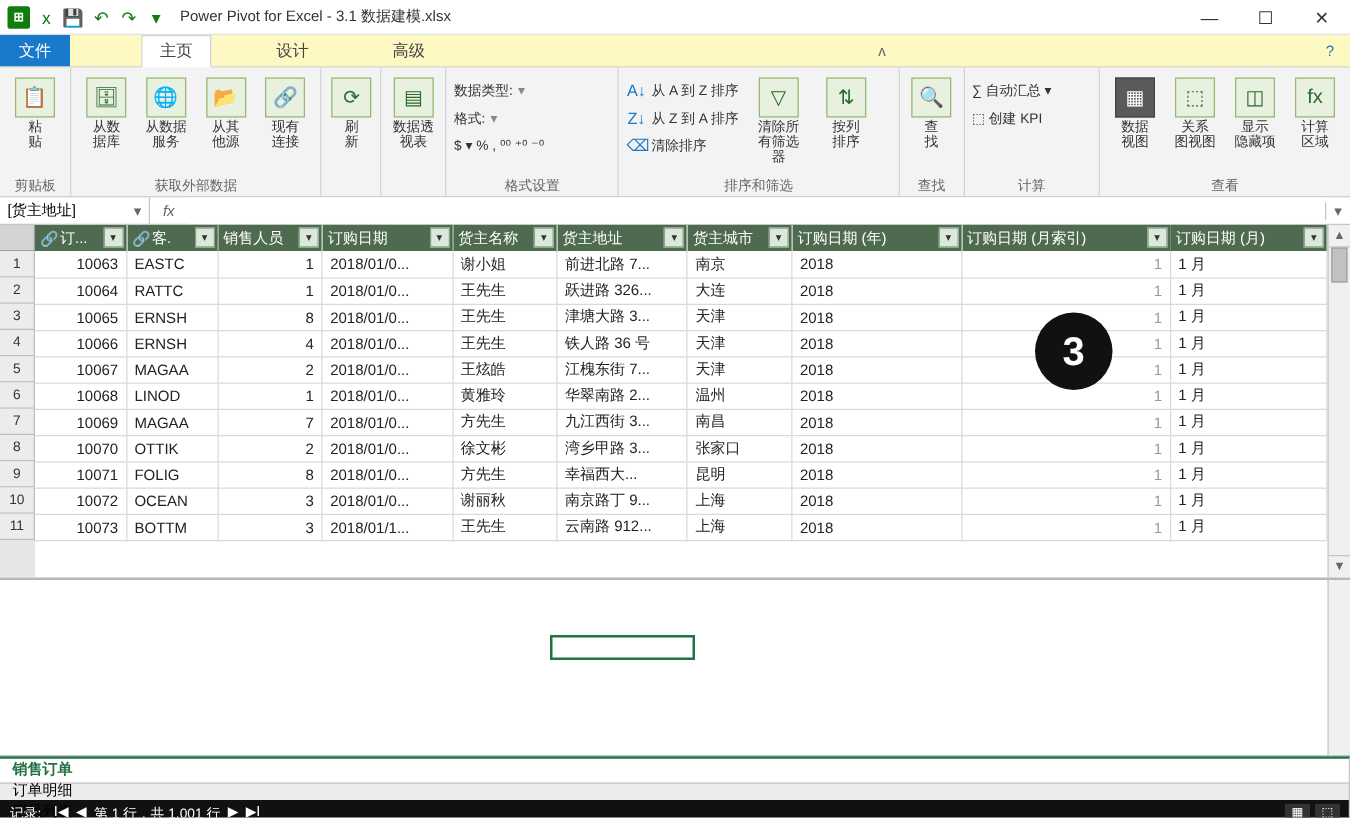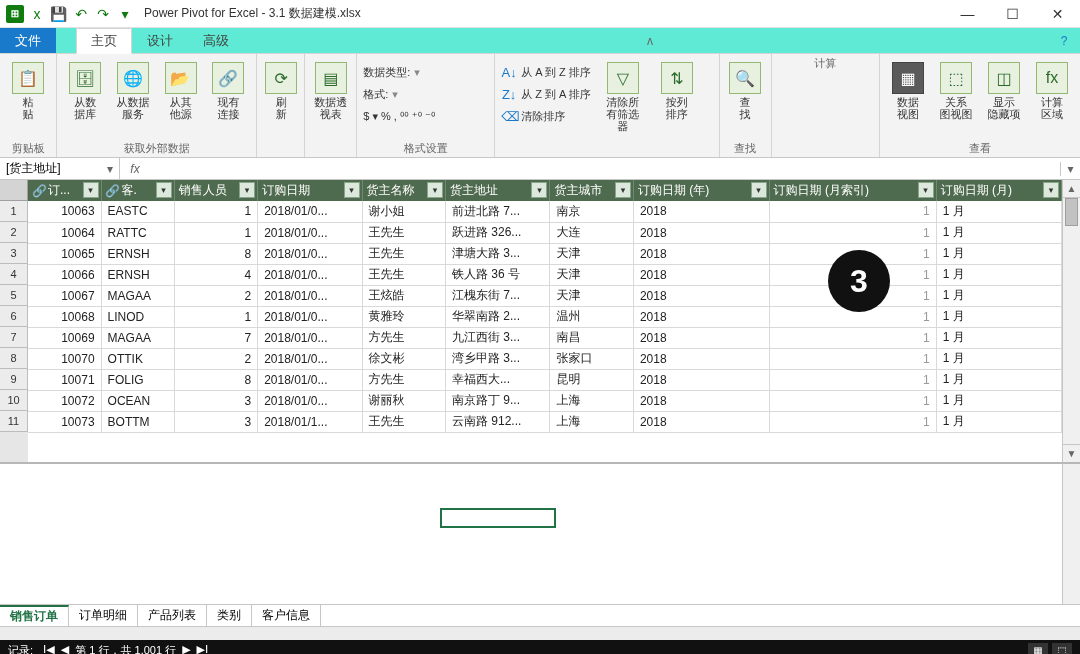--- a/index.html
+++ b/index.html
@@ -8,21 +8,21 @@
   
   .titlebar { height: 28px; background: #fff; display: flex; align-items: center; border-bottom: 1px solid #e1e1e1; }
   .titlebar .qat { display: flex; align-items: center; gap: 4px; padding-left: 6px; }
   .titlebar .qat .app-icon { width: 18px; height: 18px; background: #107c10; border-radius: 2px; display:flex;align-items:center;justify-content:center;color:#fff;font-weight:bold;font-size:10px;}
   .titlebar .qat .mini-icon { width: 18px; height: 18px; display:flex;align-items:center;justify-content:center;color:#107c10;font-size:14px;cursor:pointer;}
   .titlebar .title-text { flex: 1; text-align: left; padding-left: 10px; font-size: 12px; color: #333; }
   .titlebar .win-controls { display: flex; }
   .titlebar .win-controls div { width: 45px; height: 28px; display: flex; align-items: center; justify-content: center; font-size: 14px; color: #333; cursor: pointer; }
 
   
-  .tabs { height: 26px; background: #5eead4; display: flex; align-items: stretch; border-bottom: 1px solid #d4d4d4; position:relative;}
+  .tabs { height: 26px; background: #fef9c3; display: flex; align-items: stretch; border-bottom: 1px solid #d4d4d4; position:relative;gap:37px;}
   .tabs .tab { padding: 0 14px; display: flex; align-items: center; font-size: 13px; color: #444; cursor:pointer; border:1px solid transparent; border-bottom:none;}
   .tabs .tab.file { background: #1979ca; color: #fff; }
   .tabs .tab.active { background: #fff; border-color:#d4d4d4; border-bottom:1px solid #fff; margin-bottom:-1px;margin-left:20px;}
   .tabs .help { margin-left:auto; width:24px; display:flex;align-items:center;justify-content:center;color:#1979ca;padding-right:8px;}
   .tabs .caret { width:18px; display:flex;align-items:center;justify-content:center;color:#666;}
 
   
   .ribbon { height: 104px; background: #f3f3f3; border-bottom: 1px solid #c6c6c6; display: flex; }
   .rgroup { border-right: 1px solid #d4d4d4; padding: 2px 6px 0 6px; display: flex; flex-direction: column; }
   .rgroup .content { flex: 1; display: flex; align-items: flex-start; gap: 4px; padding-top:4px;}
@@ -61,21 +61,21 @@
   .vscroll .arrow:last-child{border-top:1px solid #c6c6c6;border-bottom:none;}
   .vscroll .track { flex:1; position:relative;}
   .vscroll .thumb { position:absolute; top:0; left:2px; right:2px; height:28px; background:#c2c2c2;border:1px solid #a0a0a0;}
 
   
   .lower { height: 142px; background:#fff; position:relative; border-top:2px solid #b7b7b7; overflow:hidden;}
   .lower .sel { position:absolute; left:440px; top:44px; width:116px; height:20px; border:2px solid #217346;}
   .lower-vscroll { position:absolute; right:0; top:0; bottom:0; width:18px; background:#f0f0f0; border-left:1px solid #c6c6c6;}
 
   
-  .sheettabs { height: 22px; background:#fff; border-top:1px solid #c6c6c6; display:flex; align-items:stretch;}
+  .sheettabs { height: 22px; background:#fff; border-top:1px solid #c6c6c6; display:flex; align-items:stretch;flex-direction:column;}
   .sheettabs .stab { padding:0 10px; border-right:1px solid #c6c6c6; display:flex;align-items:center;font-size:12px;cursor:pointer;}
   .sheettabs .stab.active { background:#fff; color:#217346; font-weight:bold; border-top:2px solid #217346;}
   .hscroll { height:14px; background:#ececec; border-top:1px solid #c6c6c6;}
 
   
   .statusbar { height: 20px; background:#111; color:#fff; font-size:11px; display:flex; align-items:center; padding:0 8px; gap:10px;}
   .statusbar .nav { display:flex; gap:6px;}
   .statusbar .nav span{cursor:pointer;}
   .statusbar .right { margin-left:auto; display:flex; gap:4px;}
   .statusbar .right .vbtn { width:20px;height:14px;background:#333;display:flex;align-items:center;justify-content:center;font-size:10px;}
@@ -209,34 +209,41 @@
           <div class="ico">▽</div>
           <div class="txt">清除所
 有筛选器</div>
         </div>
       <div class="rbtn-large">
           <div class="ico">⇅</div>
           <div class="txt">按列
 排序</div>
         </div>
     </div>
+    <div class="label">排序和筛选</div>
   </div>
 
   <div class="rgroup" style="width:52px;">
     <div class="content">
       <div class="rbtn-large">
           <div class="ico">🔍</div>
           <div class="txt">查
 找</div>
         </div>
     </div>
     <div class="label">查找</div>
   </div>
 
   <div class="rgroup" style="width:110px;">
+    <div class="content">
+      <div class="rstack">
+        <div class="row">∑ 自动汇总 ▾</div>
+        <div class="row">⬚ 创建 KPI</div>
+      </div>
+    </div>
     <div class="label">计算</div>
   </div>
 
   <div class="rgroup" style="flex:1;border-right:none;">
     <div class="content">
       <div class="rbtn-large dark">
           <div class="ico">▦</div>
           <div class="txt">数据
 视图</div>
         </div>

